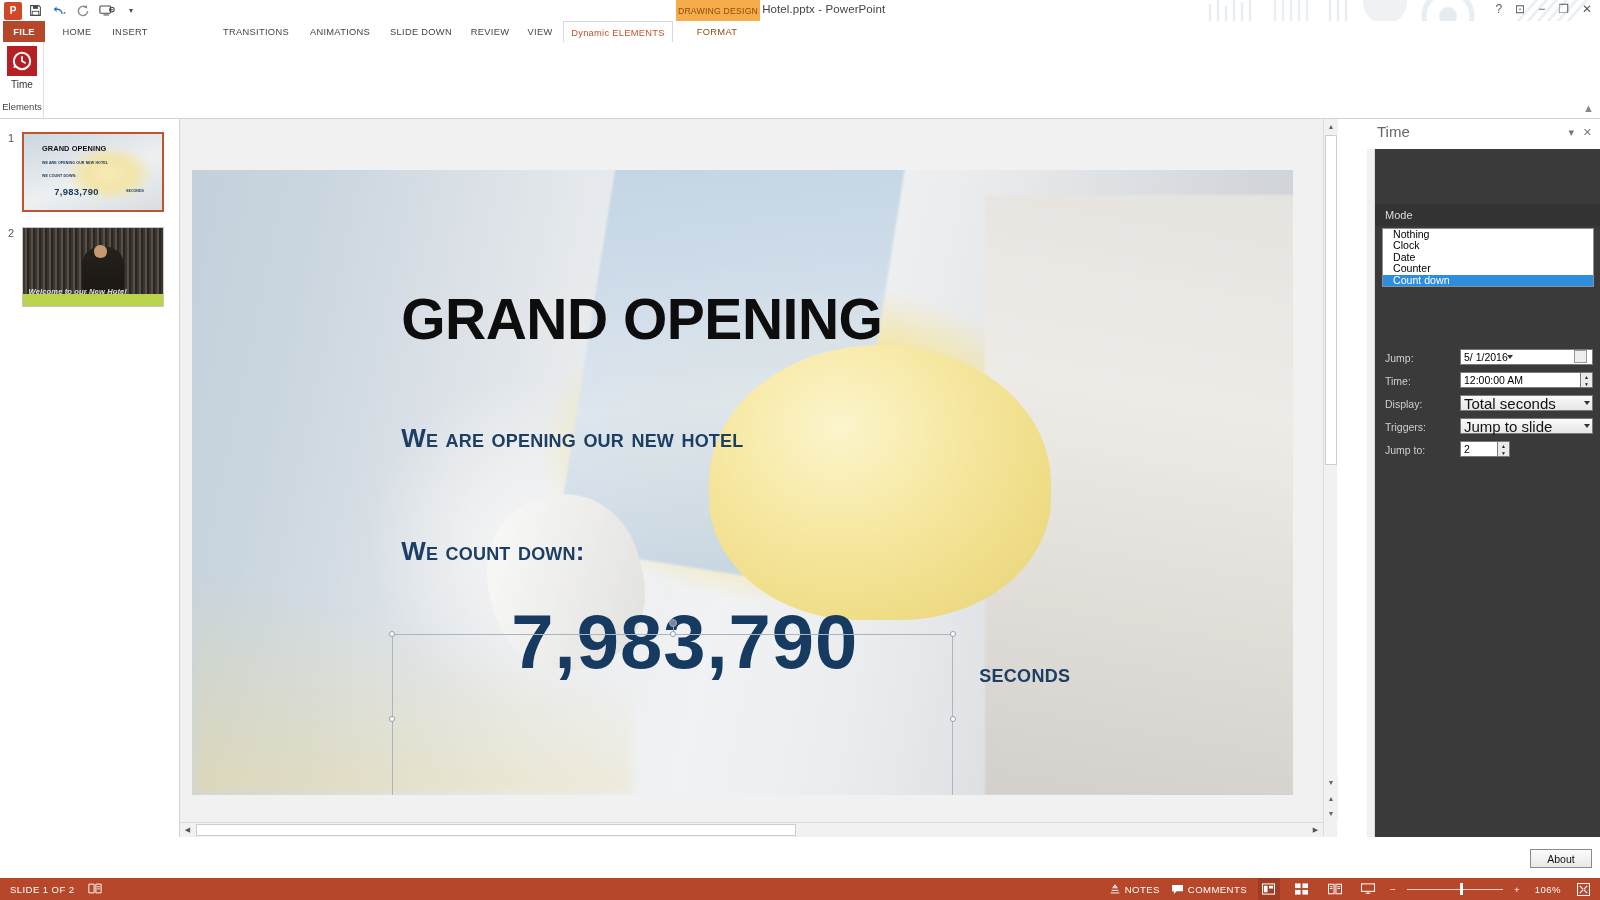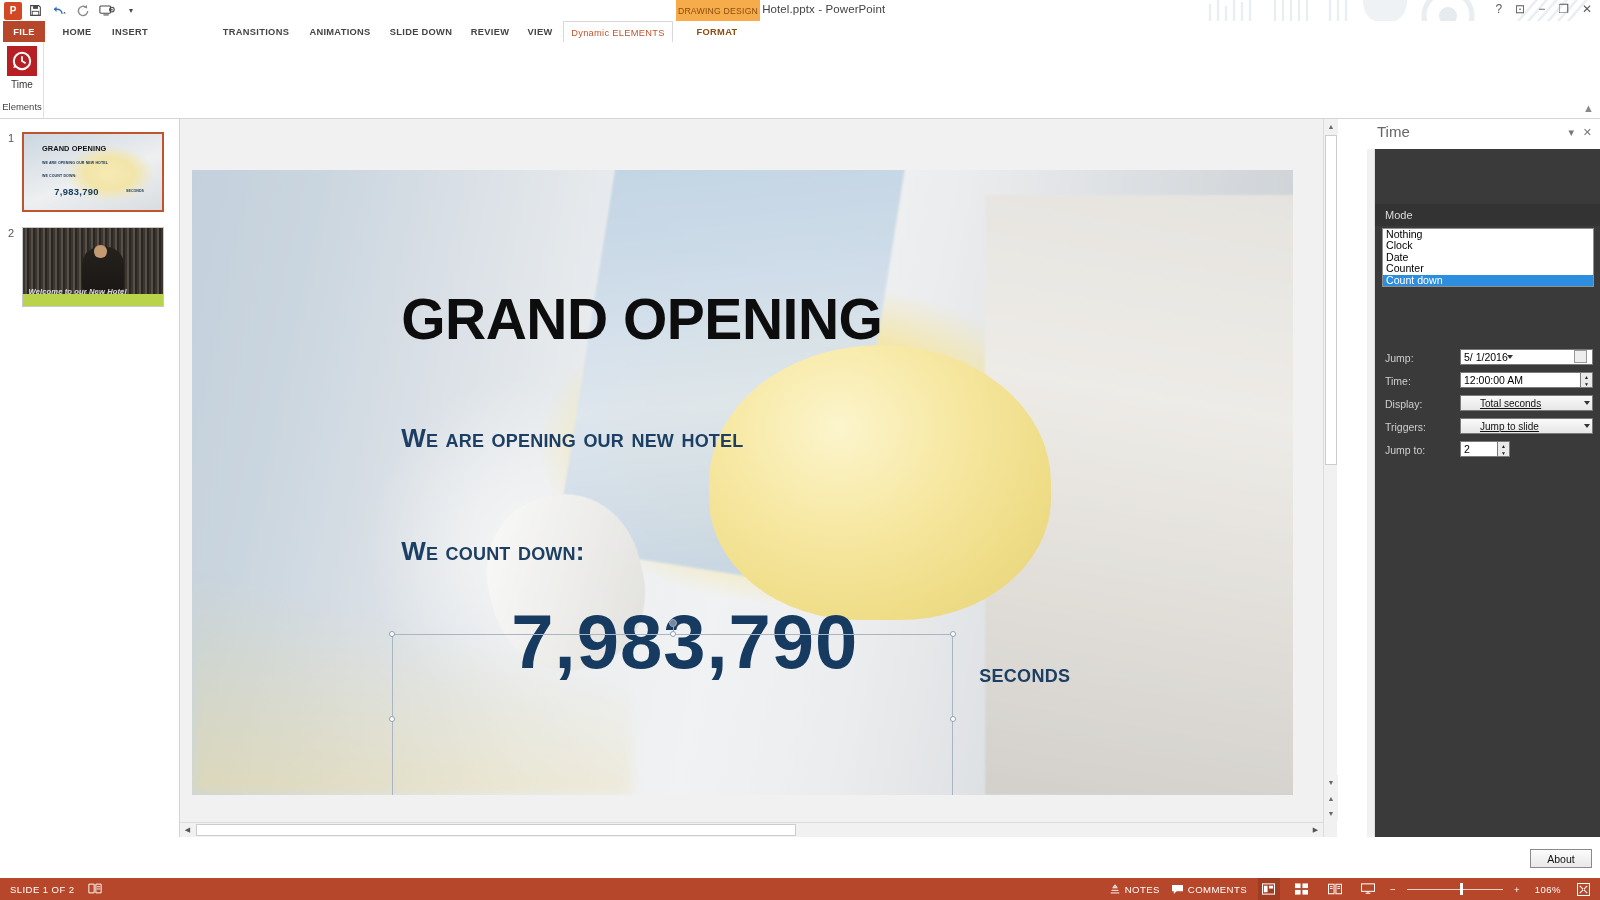--- a/index.html
+++ b/index.html
@@ -60,21 +60,21 @@
     position: absolute; left: 0; top: 21px; width: 1600px; height: 21px;
     background: #fff;
   }
   .tab-file {
     position: absolute; left: 3px; top: 0; width: 42px; height: 21px;
     background: #b7472a; color: #fff; font-size: 9.3px; font-weight: bold;
     text-align: center; line-height: 22px; letter-spacing: .4px;
   }
   .tab {
     position: absolute; top: 0; height: 21px; font-size: 9.3px; color: #444;
-    text-align: center; line-height: 22px; letter-spacing: .3px; white-space: nowrap; font-weight: bold;
+    text-align: center; line-height: 22px; letter-spacing: .3px; white-space: nowrap;
   }
   .tab.active {
     background: #fff; color: #c0542e; border: 1px solid #d8d8d8; border-bottom: none;
     font-weight: normal;
   }
   .tab.fmt { color: #8a4d10; }
   .ribbon {
     position: absolute; left: 0; top: 42px; width: 1600px; height: 77px;
     background: #fff; border-bottom: 1px solid #d4d4d4;
   }
@@ -311,39 +311,39 @@
   }
   .tp-modelabel {
     position: absolute; left: 0; top: 55px; width: 225px; height: 22px;
     background: #333; color: #ddd; font-size: 11px; line-height: 22px; padding-left: 10px;
   }
   .tp-list {
     position: absolute; left: 7px; top: 79px; width: 212px; height: 59px;
     background: #fff; border: 1px solid #8f8f8f; overflow: hidden;
   }
   .tp-list-item {
-    font-size: 10.6px; color: #000; padding-left: 3px; height: 11.4px; line-height: 11.4px;
+    font-size: 10.6px; color: #000; padding-left: 10px; height: 11.4px; line-height: 11.4px;
   }
   .tp-list-item.sel { background: #2d8ee0; color: #fff; }
 
   .tp-form { position: absolute; left: 0; top: 200px; width: 225px; }
   .fld-row { position: relative; height: 23px; }
   .fld-label {
     position: absolute; left: 10px; top: 3px; font-size: 10.5px; color: #cfcfcf;
   }
   .fld-input {
     position: absolute; left: 85px; top: 0; width: 133px; height: 16px;
     background: #fff; border: 1px solid #7a7a7a;
     font-size: 10.5px; color: #000; line-height: 15px; padding-left: 3px;
   }
   .fld-combo {
     position: absolute; left: 85px; top: 0; width: 133px; height: 16px;
     background: linear-gradient(180deg, #fafafa 0%, #e6e6e6 100%);
     border: 1px solid #7a7a7a;
-    font-size: 10px; color: #111; line-height: 15px; padding-left: 19px; text-decoration: underline;
+    font-size: 15px; color: #111; line-height: 15px; padding-left: 3px;
   }
   .combo-arrow {
     position: absolute; right: 3px; top: 4px; width: 0; height: 0;
     border-left: 3px solid transparent; border-right: 3px solid transparent;
     border-top: 4px solid #333;
   }
   .date-caliconbox {
     position: absolute; right: 13px; top: 1px; width: 13px; height: 13px;
     background: #eee; border: 1px solid #999;
   }

